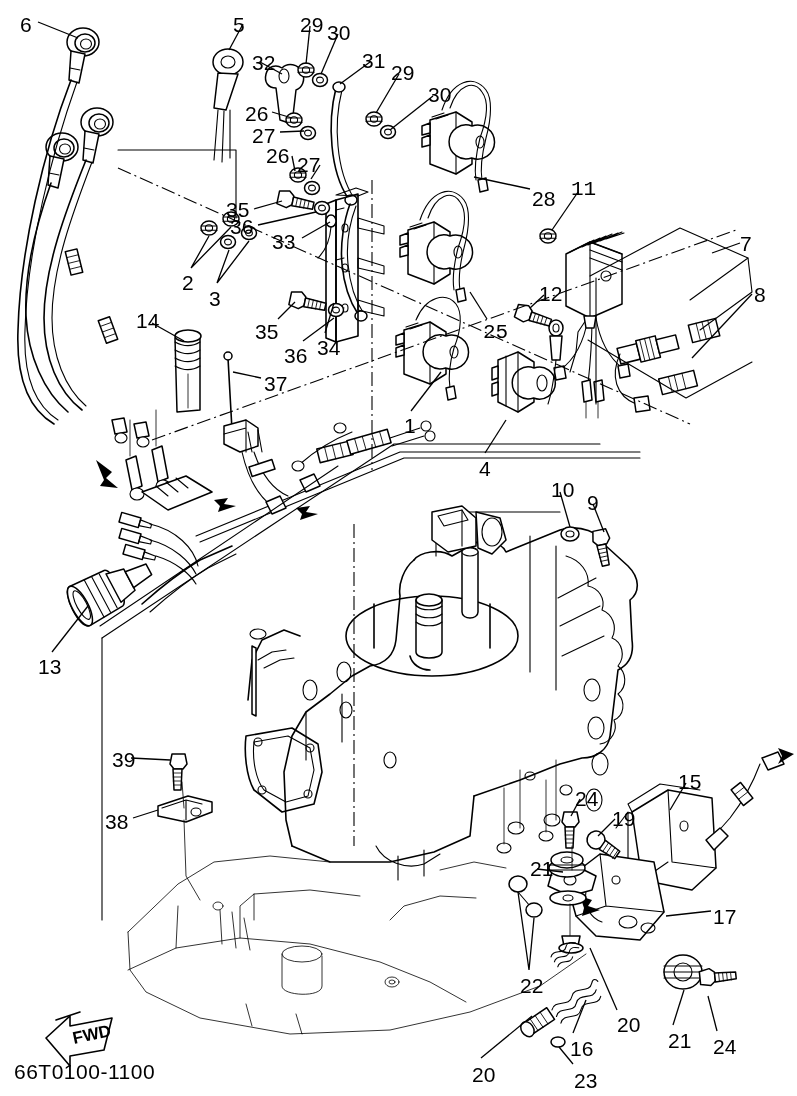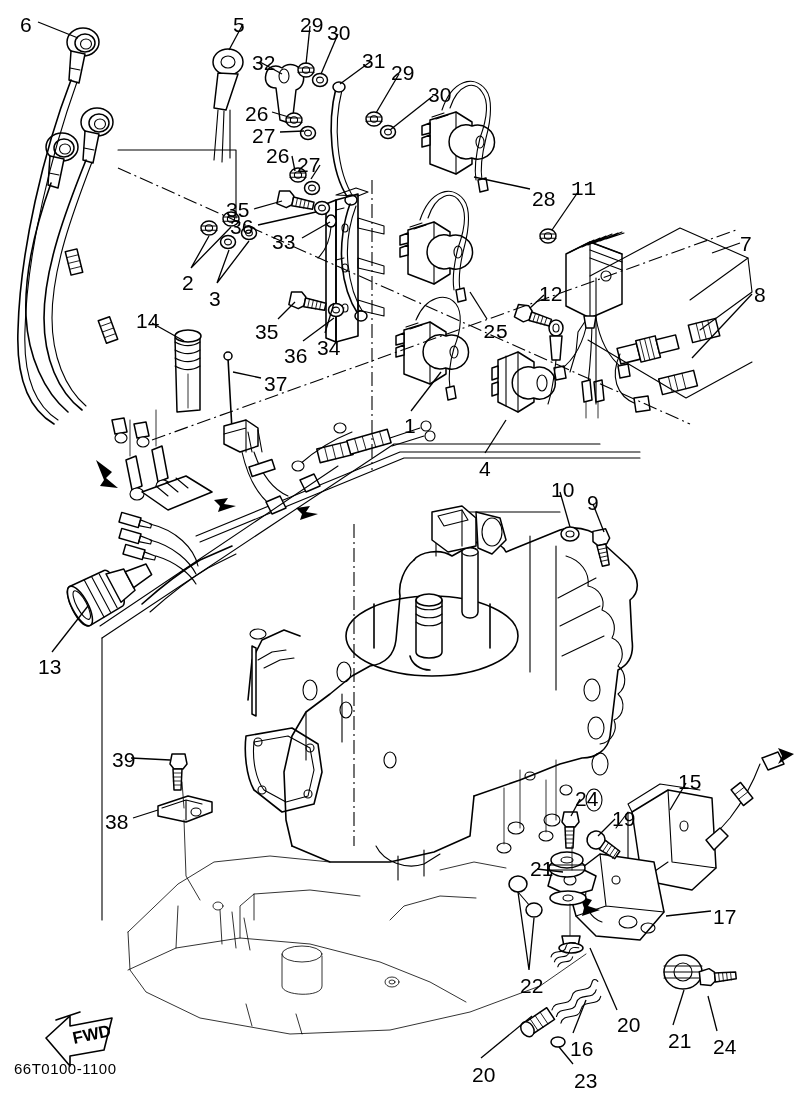--- a/index.html
+++ b/index.html
@@ -4,21 +4,21 @@
 <title>Parts Diagram</title>
 <style>
   html,body{margin:0;padding:0;background:#ffffff;}
   body{width:797px;height:1096px;position:relative;overflow:hidden;
        font-family:"Liberation Sans","DejaVu Sans",sans-serif;color:#000;}
   #sheet{position:absolute;left:0;top:0;width:797px;height:1096px;}
   #art{position:absolute;left:0;top:0;width:797px;height:1096px;}
   .callout{position:absolute;font-size:21px;font-weight:400;line-height:21px;
            color:#000;white-space:nowrap;letter-spacing:0px;
            font-family:"Liberation Sans","DejaVu Sans",sans-serif;}
-  #partno{position:absolute;left:14px;top:1060px;font-size:15px;letter-spacing:0.5px;
+  #partno{position:absolute;left:14px;top:1060px;font-size:21px;letter-spacing:0.5px;
           font-family:"Liberation Sans","DejaVu Sans",sans-serif;}
 </style>
 </head>
 <body>
 
 <div id="sheet">
 
   <svg id="art" viewBox="0 0 797 1096" xmlns="http://www.w3.org/2000/svg">
     <defs>
       <style>

